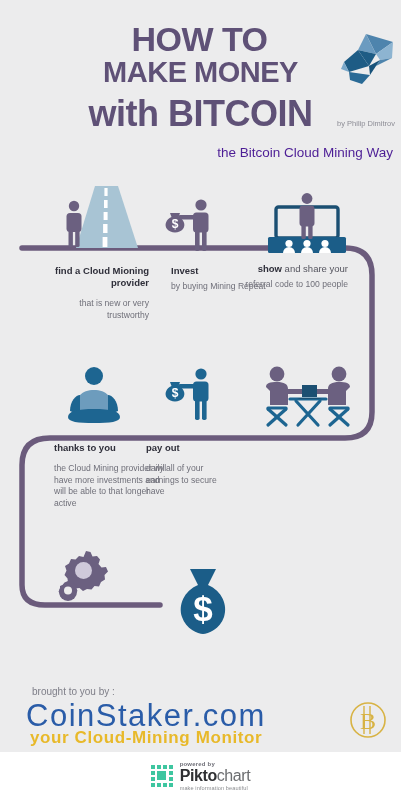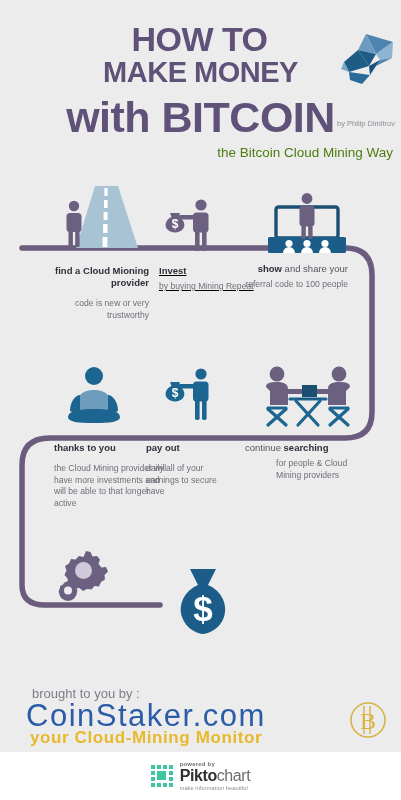--- a/index.html
+++ b/index.html
@@ -18,28 +18,28 @@
     position:absolute;
     color:#5f5177;
     font-weight:bold;
     letter-spacing:-0.5px;
     line-height:1;
     text-align:center;
     white-space:nowrap;
   }
   #title-l1{left:0;right:2px;top:22px;font-size:34px;}
   #title-l2{left:0;right:0;top:58px;font-size:29px;}
-  #title-l3{left:0;right:0;top:96px;font-size:43px;}
+  #title-l3{left:0;right:0;top:96px;font-size:36px;}
   #byline{
     position:absolute;right:6px;top:119px;
     font-size:7.5px;color:#8d8d96;white-space:nowrap;
   }
   #subtitle{
     position:absolute;right:8px;top:145px;
-    font-size:13.5px;color:#4d7c0f;white-space:nowrap;
+    font-size:13.5px;color:#4c1d95;white-space:nowrap;
   }
   #bird{position:absolute;left:336px;top:28px;width:62px;height:62px;}
 
   
   #flowline{position:absolute;left:0;top:180px;width:401px;height:460px;pointer-events:none;}
 
   
   .icon-box{position:absolute;}
 
   
@@ -49,21 +49,21 @@
   }
   .step .head b{font-weight:bold;color:#2f2f3a;}
   .step .head .norm{font-weight:normal;color:#55555f;}
   .step .body{
     font-size:8.6px;color:#6f6f79;line-height:1.34;
   }
   .step.right .head,.step.right .body{text-align:right;}
   .gap{height:5px;}
 
   
-  #brought{position:absolute;left:32px;top:686px;font-size:13px;color:#7e7e88;}
+  #brought{position:absolute;left:32px;top:686px;font-size:10px;color:#7e7e88;}
   #logo-main{
     position:absolute;left:26px;top:695px;width:300px;height:40px;
   }
   #logo-sub{
     position:absolute;left:30px;top:726px;width:300px;height:22px;
   }
   #btc-circle{position:absolute;left:348px;top:700px;width:40px;height:40px;}
   #pikto-bar{
     position:absolute;left:0;top:752px;width:401px;height:48px;background:#ffffff;
   }
@@ -156,24 +156,24 @@
       <circle cx="45" cy="6.5" r="5.4"></circle>
       <rect x="37.5" y="13.5" width="15" height="21" rx="3.4"></rect>
       <rect x="39.4" y="32" width="4.4" height="15" rx="1.6"></rect>
       <rect x="46.2" y="32" width="4.4" height="15" rx="1.6"></rect>
     </g>
   </svg>
 
   <div class="step" style="left:37px;top:265px;width:112px;text-align:right;">
     <div class="head"><b>find a Cloud Mioning provider</b></div>
     <div class="gap"></div>
-    <div class="body">code is new or very trustworthy</div>
-  </div>
-
-  <div class="step" style="left:159px;top:265px;width:100px;text-decoration:underline;">
+    <div class="body">that is new or very trustworthy</div>
+  </div>
+
+  <div class="step" style="left:171px;top:265px;width:100px;">
     <div class="head"><b>Invest</b></div>
     <div class="body">by buying Mining Repeat</div>
   </div>
 
   <div class="step right" style="left:243px;top:263px;width:105px;">
     <div class="head"><b>show</b><span class="norm"> and share your</span></div>
     <div class="body">referral code to 100 people</div>
   </div>
 
   <svg class="icon-box" style="left:62px;top:365px;width:64px;height:62px;" viewBox="0 0 64 62">
@@ -227,24 +227,20 @@
     <div class="gap"></div>
     <div class="body">the Cloud Mining provider will have more investments and will be able to that longer active</div>
   </div>
 
   <div class="step" style="left:146px;top:442px;width:90px;">
     <div class="head"><b>pay out</b></div>
     <div class="gap"></div>
     <div class="body">daily all of your earnings to secure have</div>
   </div>
 
-  <div class="step" style="left:245px;top:442px;width:110px;">
-    <div class="head"><span class="norm">continue </span><b>searching</b></div>
-    <div class="body" style="padding-left:31px;">for people &amp; Cloud Mining providers</div>
-  </div>
 
   <svg class="icon-box" style="left:56px;top:545px;width:62px;height:62px;" viewBox="0 0 62 62">
     <g fill="#6b6080">
       <path d="M30,6 L34.5,7 L36.5,11.5 L41,11 L44,14.5 L42.5,19 L45.5,22.5 L50,22 L52,26.5
                L48.5,30 L49,34.5 L45,37 L43,41.5 L38.5,41 L35.5,44.5 L31,44 L27,46 L23.5,43
                L19,43.5 L16.5,39.5 L12,38 L11.5,33.5 L8.5,30 L10.5,25.5 L9,21 L13,18.5
                L15,14 L19.5,14.5 L23,11 L27.5,12 Z"></path>
       <circle cx="12" cy="47" r="9"></circle>
       <path d="M12,36 L14.5,37 L17,36.5 L18.5,39 L21,40.5 L20.5,43.5 L21.5,46 L19.5,48
                L19,51 L16.5,52 L14.5,54.5 L11.5,54 L9,55 L7,53 L4.5,52 L4,49 L2.5,46.5

